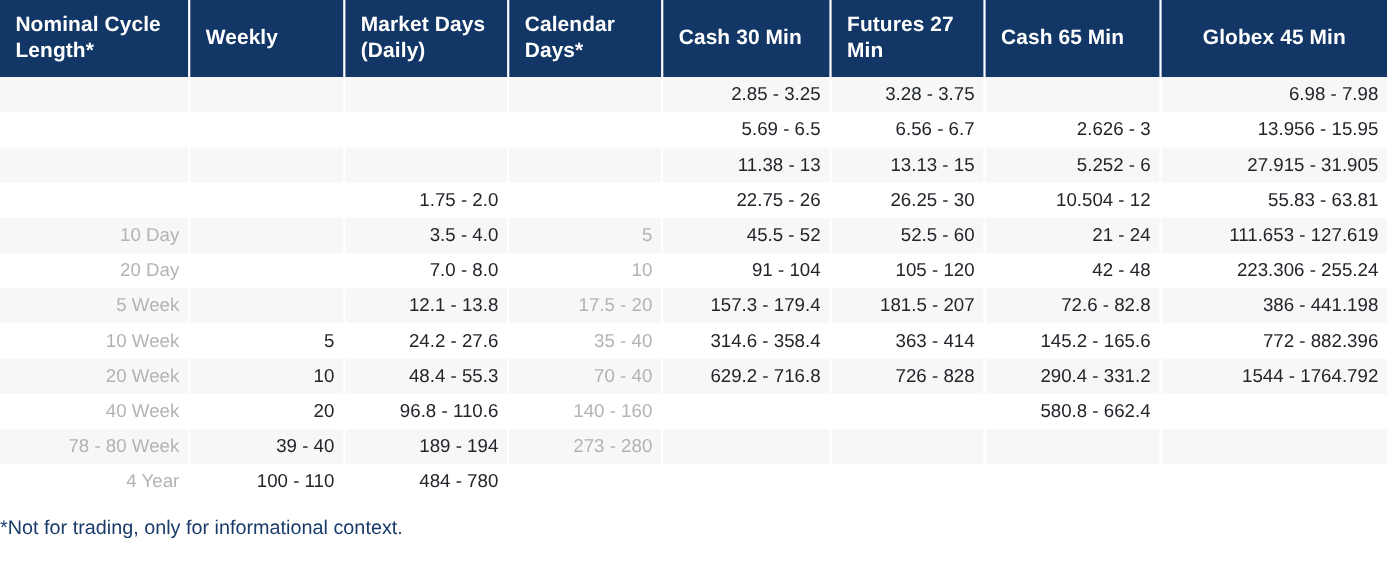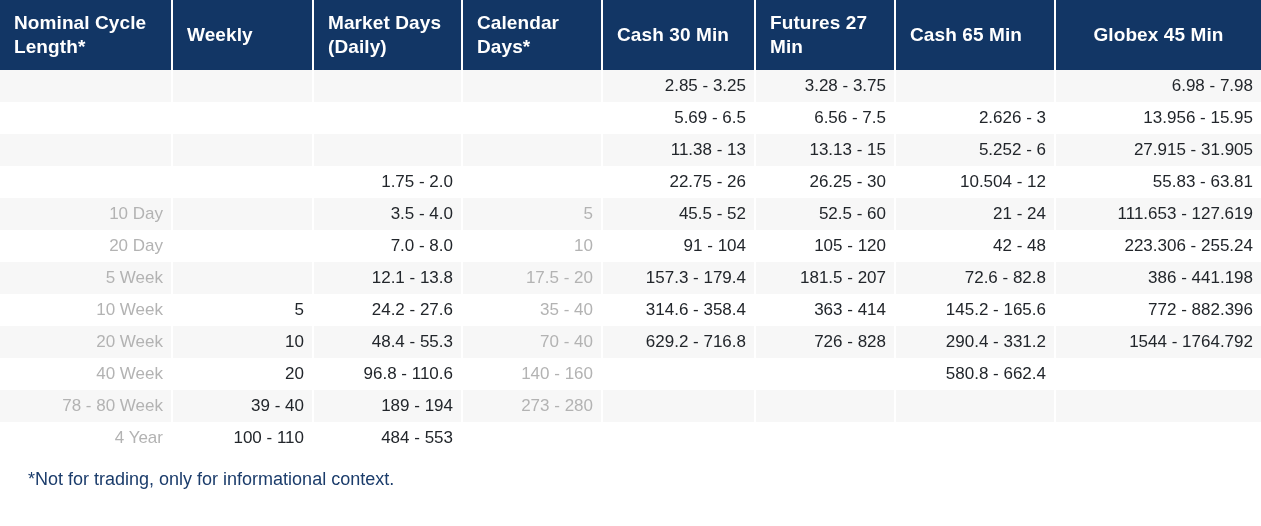--- a/index.html
+++ b/index.html
@@ -75,21 +75,21 @@
   tbody tr.odd td  { background: #f7f7f7; }
   tbody tr.even td { background: #ffffff; }
 
   
   tbody td.muted { color: #b3b3b3; }
 
   
   .footnote {
     color: #1b3c6b;
     font-size: 18px;
-    padding: 14px 0 0 28px;
+    padding: 14px 0 0 0;
     line-height: 1.3;
     white-space: nowrap;
   }
 </style>
 </head>
 <body>
 
 <div class="sheet">
 
   <table class="cycle-table">
@@ -127,21 +127,21 @@
           <td>3.28 - 3.75</td>
           <td></td>
           <td class="last-col">6.98 - 7.98</td>
         </tr>
         <tr class="even">
           <td class="muted"></td>
           <td></td>
           <td></td>
           <td class="muted"></td>
           <td>5.69 - 6.5</td>
-          <td>6.56 - 7.5</td>
+          <td>6.56 - 6.7</td>
           <td>2.626 - 3</td>
           <td class="last-col">13.956 - 15.95</td>
         </tr>
         <tr class="odd">
           <td class="muted"></td>
           <td></td>
           <td></td>
           <td class="muted"></td>
           <td>11.38 - 13</td>
           <td>13.13 - 15</td>
@@ -224,21 +224,21 @@
           <td>189 - 194</td>
           <td class="muted">273 - 280</td>
           <td></td>
           <td></td>
           <td></td>
           <td class="last-col"></td>
         </tr>
         <tr class="even">
           <td class="muted">4 Year</td>
           <td>100 - 110</td>
-          <td>484 - 553</td>
+          <td>484 - 780</td>
           <td class="muted"></td>
           <td></td>
           <td></td>
           <td></td>
           <td class="last-col"></td>
         </tr>
       </tbody>
   </table>
 
   <div class="footnote">*Not for trading, only for informational context.</div>

